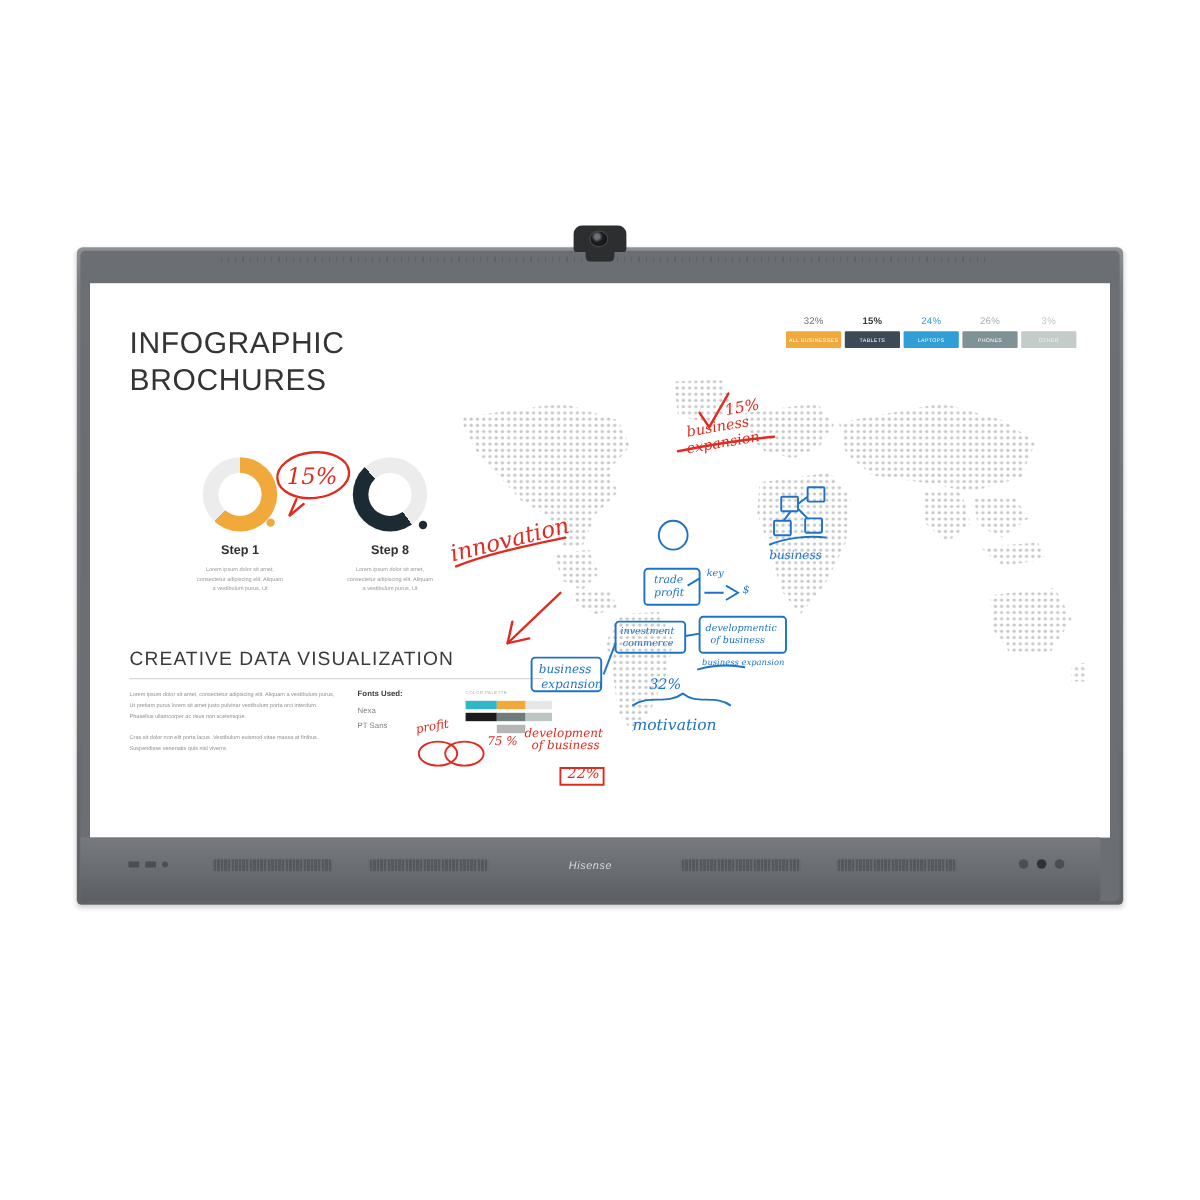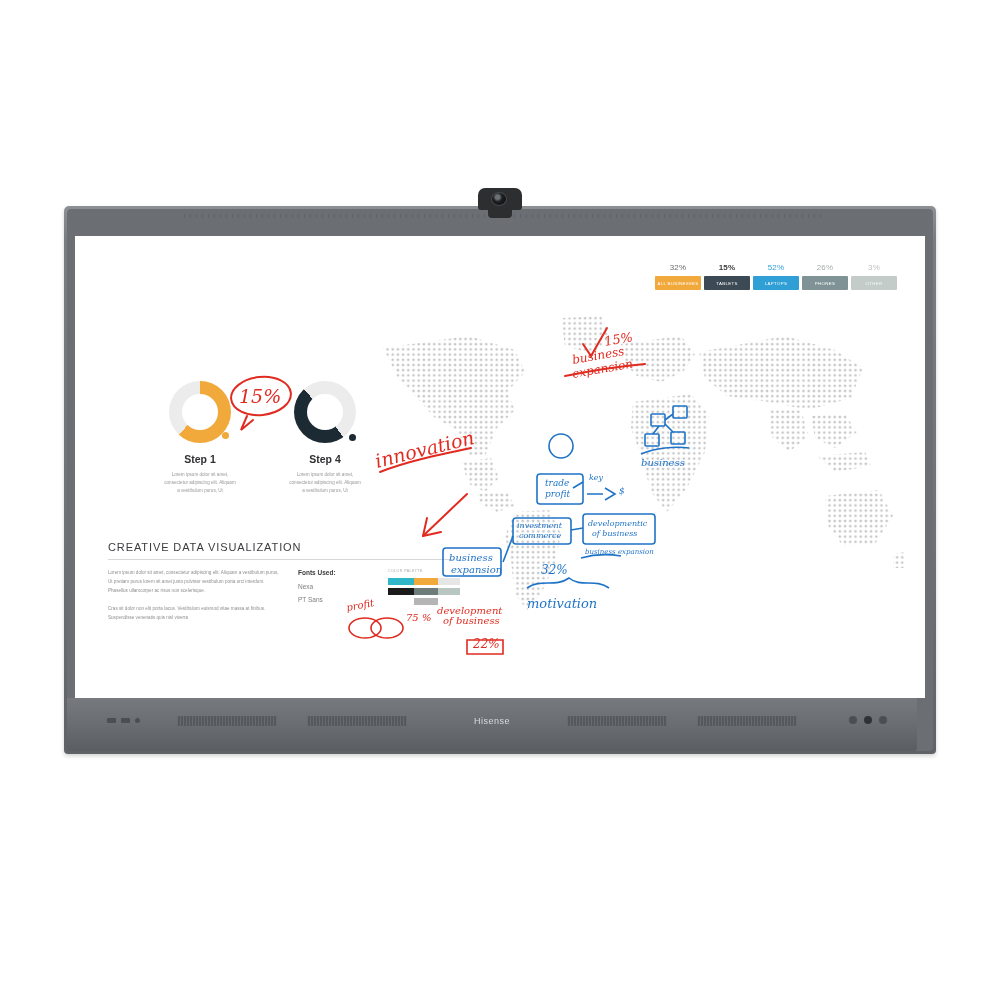--- a/index.html
+++ b/index.html
@@ -81,20 +81,21 @@
 
   
   .bottom-bar {
     position: absolute;
     left: 3px;
     right: 19px;
     bottom: 3px;
     height: 53px;
     background: linear-gradient(180deg, #76797d 0%, #6a6e72 50%, #5a5e62 100%);
     border-radius: 0 0 3px 3px;
+    font-style: italic;
   }
   .speaker {
     position: absolute;
     top: 18px;
     height: 10px;
     background: #5c6064;
     border-radius: 2px;
     background-image: repeating-linear-gradient(90deg, #676b6f 0 1px, #55595d 1px 3px);
   }
   .brand {
@@ -224,21 +225,21 @@
   }
 
   
   .cdv {
     position: absolute;
     left: 33px;
     top: 305px;
     width: 360px;
   }
   .cdv-heading {
-    font-size: 11px;
+    font-size: 16px;
     letter-spacing: 0.9px;
     color: #3a3b3d;
   }
   .cdv-rule {
     margin-top: 6px;
     width: 345px;
     height: 1px;
     background: #d7d8da;
   }
   .cdv-body {
@@ -298,32 +299,36 @@
   </div>
 
   <div class="webcam">
     <div class="lens"></div>
   </div>
   <div class="webcam" style="left:424px; top:4px; width:24px; height:8px; border-radius:0 0 4px 4px;"></div>
 
   <div id="screen">
     <div class="slide">
 
+      <div class="title-block">
+        <div class="title-line">INFOGRAPHIC</div>
+        <div class="title-line">BROCHURES</div>
+      </div>
 
       <div class="legend">
         <div class="legend-col">
           <div class="legend-pct">32%</div>
           <div class="legend-chip" style="background:#f0a93a">ALL BUSINESSES</div>
         </div>
         <div class="legend-col">
           <div class="legend-pct" style="color:#3a3b3d;font-weight:bold">15%</div>
           <div class="legend-chip" style="background:#3b4a55">TABLETS</div>
         </div>
         <div class="legend-col">
-          <div class="legend-pct" style="color:#2f9fd6">52%</div>
+          <div class="legend-pct" style="color:#2f9fd6">24%</div>
           <div class="legend-chip" style="background:#2f9fd6">LAPTOPS</div>
         </div>
         <div class="legend-col">
           <div class="legend-pct" style="color:#a9abad">26%</div>
           <div class="legend-chip" style="background:#7f9296">PHONES</div>
         </div>
         <div class="legend-col">
           <div class="legend-pct" style="color:#bfc1c3">3%</div>
           <div class="legend-chip" style="background:#c3ccc9;color:#f3f6f5">OTHER</div>
         </div>
@@ -338,21 +343,21 @@
           </div>
           <div class="step-label">Step 1</div>
           <div class="step-text">Lorem ipsum dolor sit amet, consectetur adipiscing elit. Aliquam a vestibulum purus, Ut</div>
         </div>
 
         <div class="step">
           <div class="donut-wrap">
             <div class="donut" style="background: conic-gradient(#ececec 0turn 0.40turn, #1b2a33 0.40turn 0.88turn, #ececec 0.88turn 1turn);"></div>
             <div class="donut-dot" style="background:#1b2a33; right:0px; bottom:2px;"></div>
           </div>
-          <div class="step-label">Step 4</div>
+          <div class="step-label">Step 8</div>
           <div class="step-text">Lorem ipsum dolor sit amet, consectetur adipiscing elit. Aliquam a vestibulum purus, Ut</div>
         </div>
 
 
       </div>
 
       <div class="cdv">
         <div class="cdv-heading">CREATIVE DATA VISUALIZATION</div>
         <div class="cdv-rule"></div>
         <div class="cdv-body">

